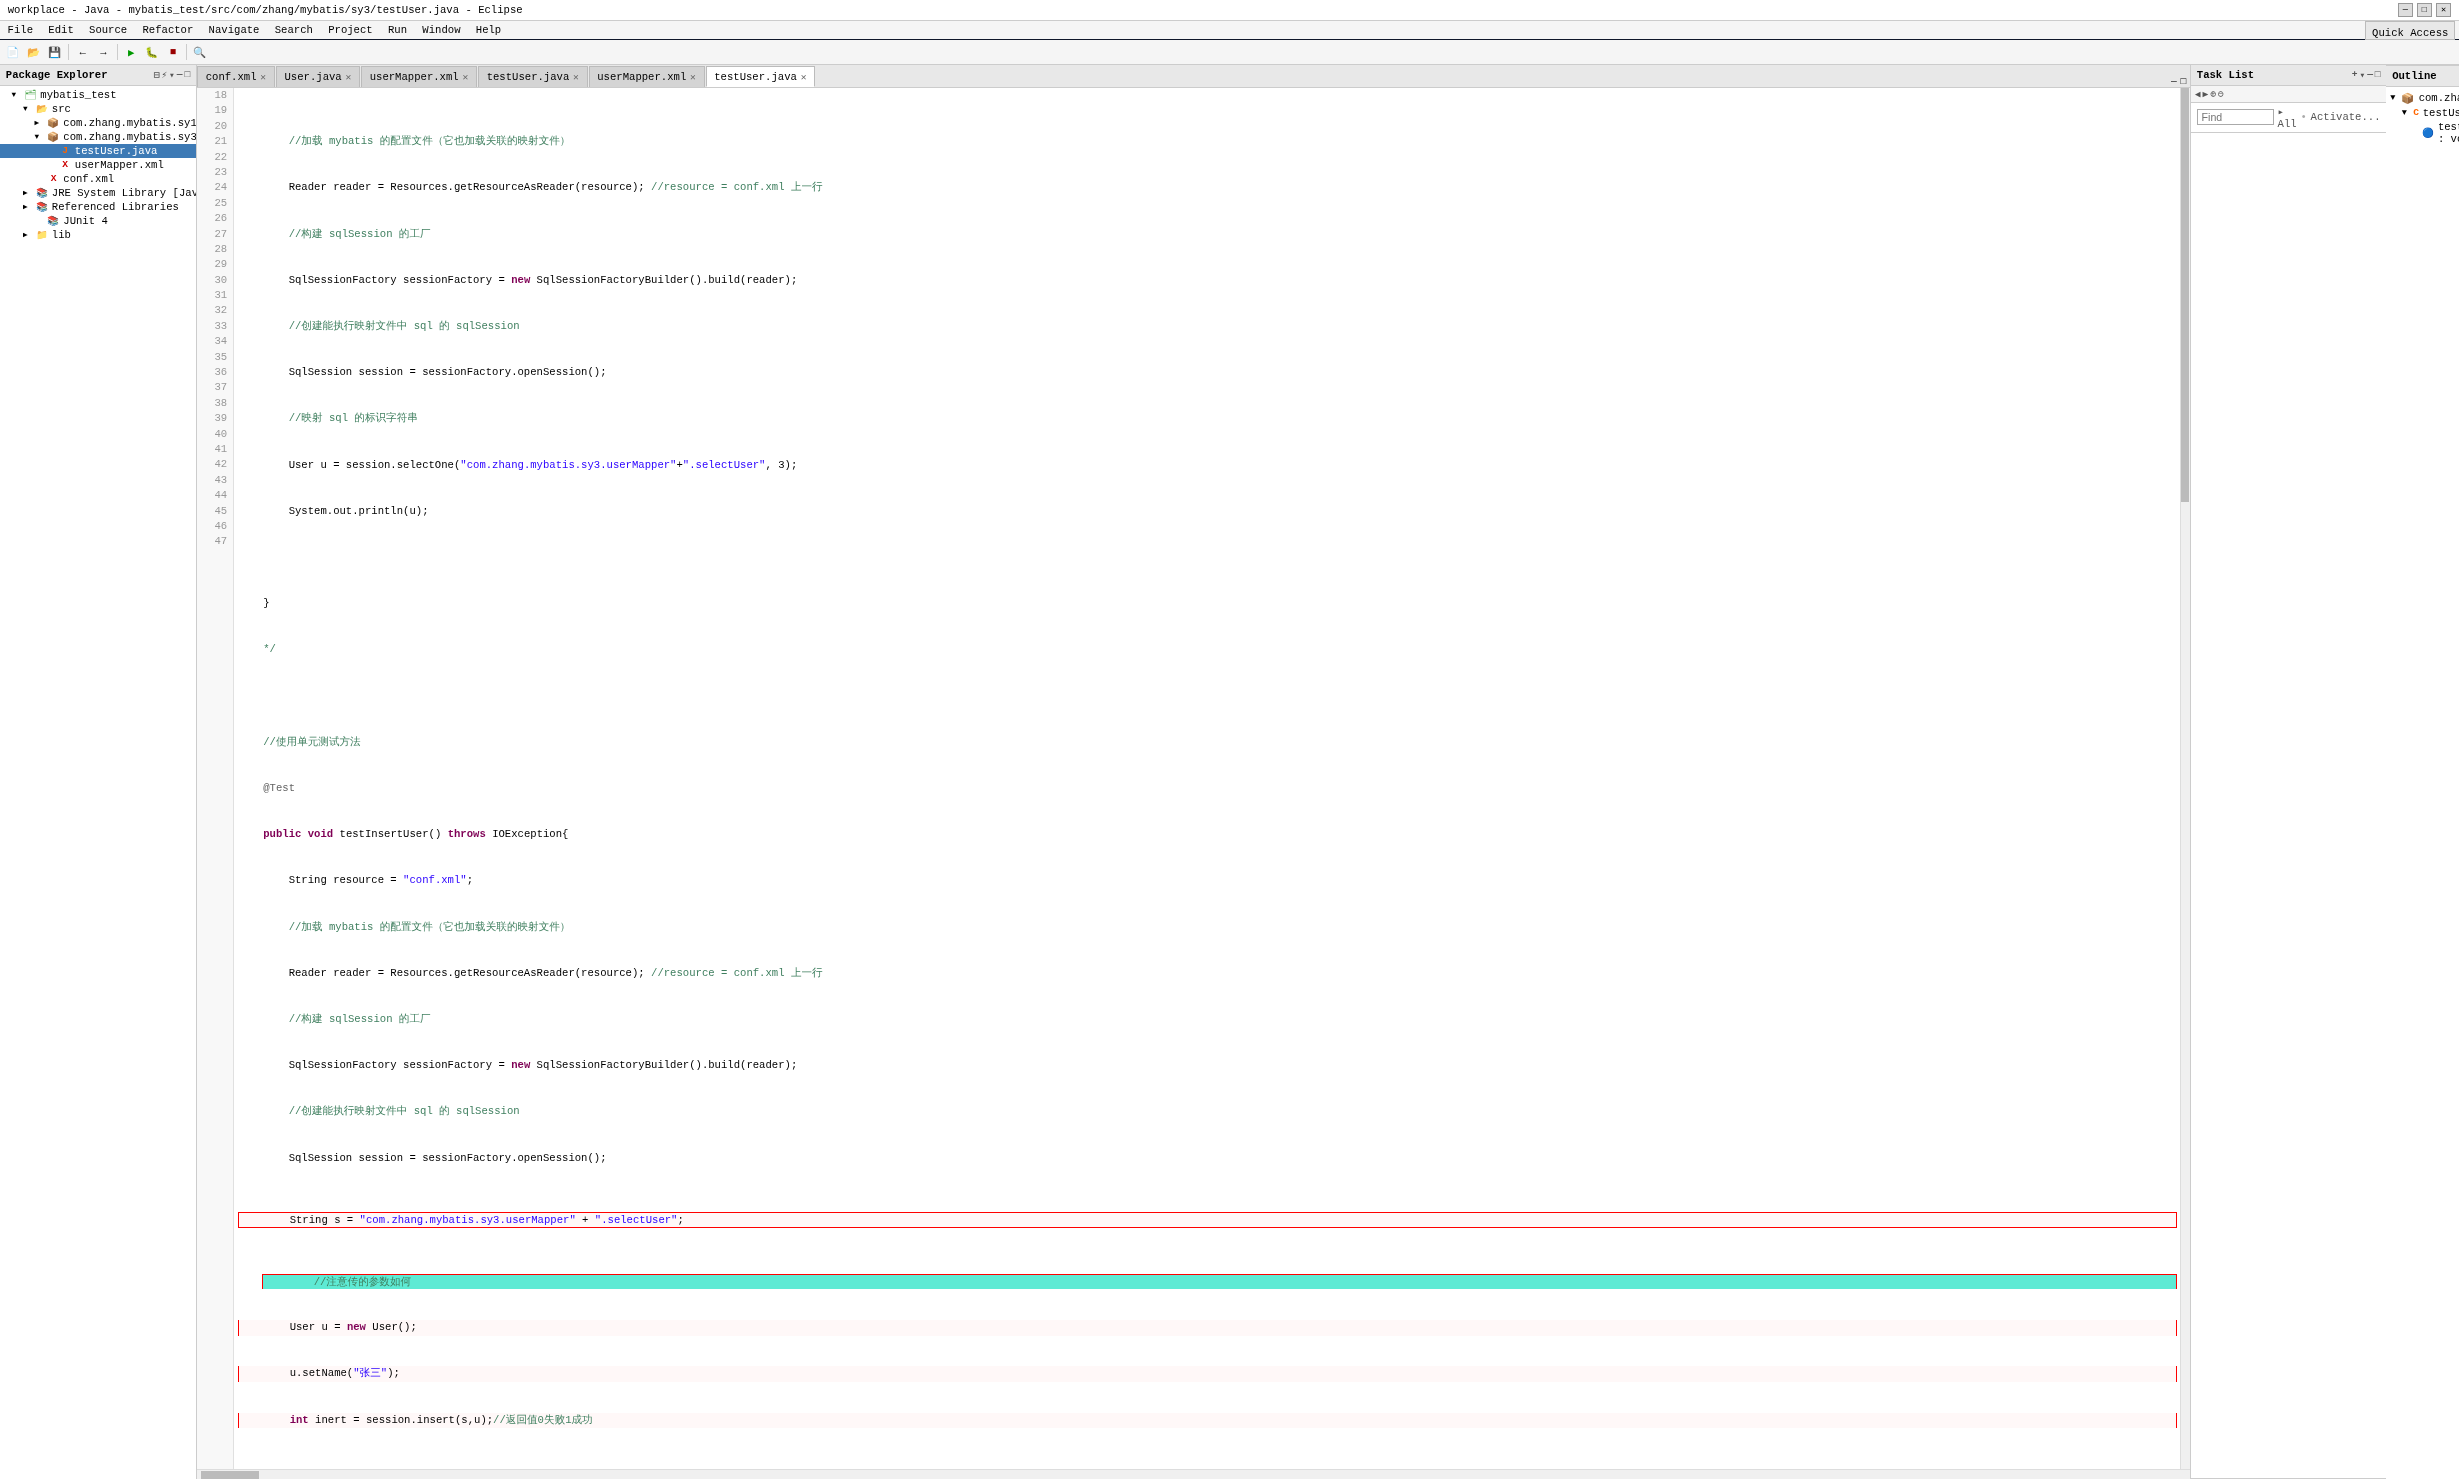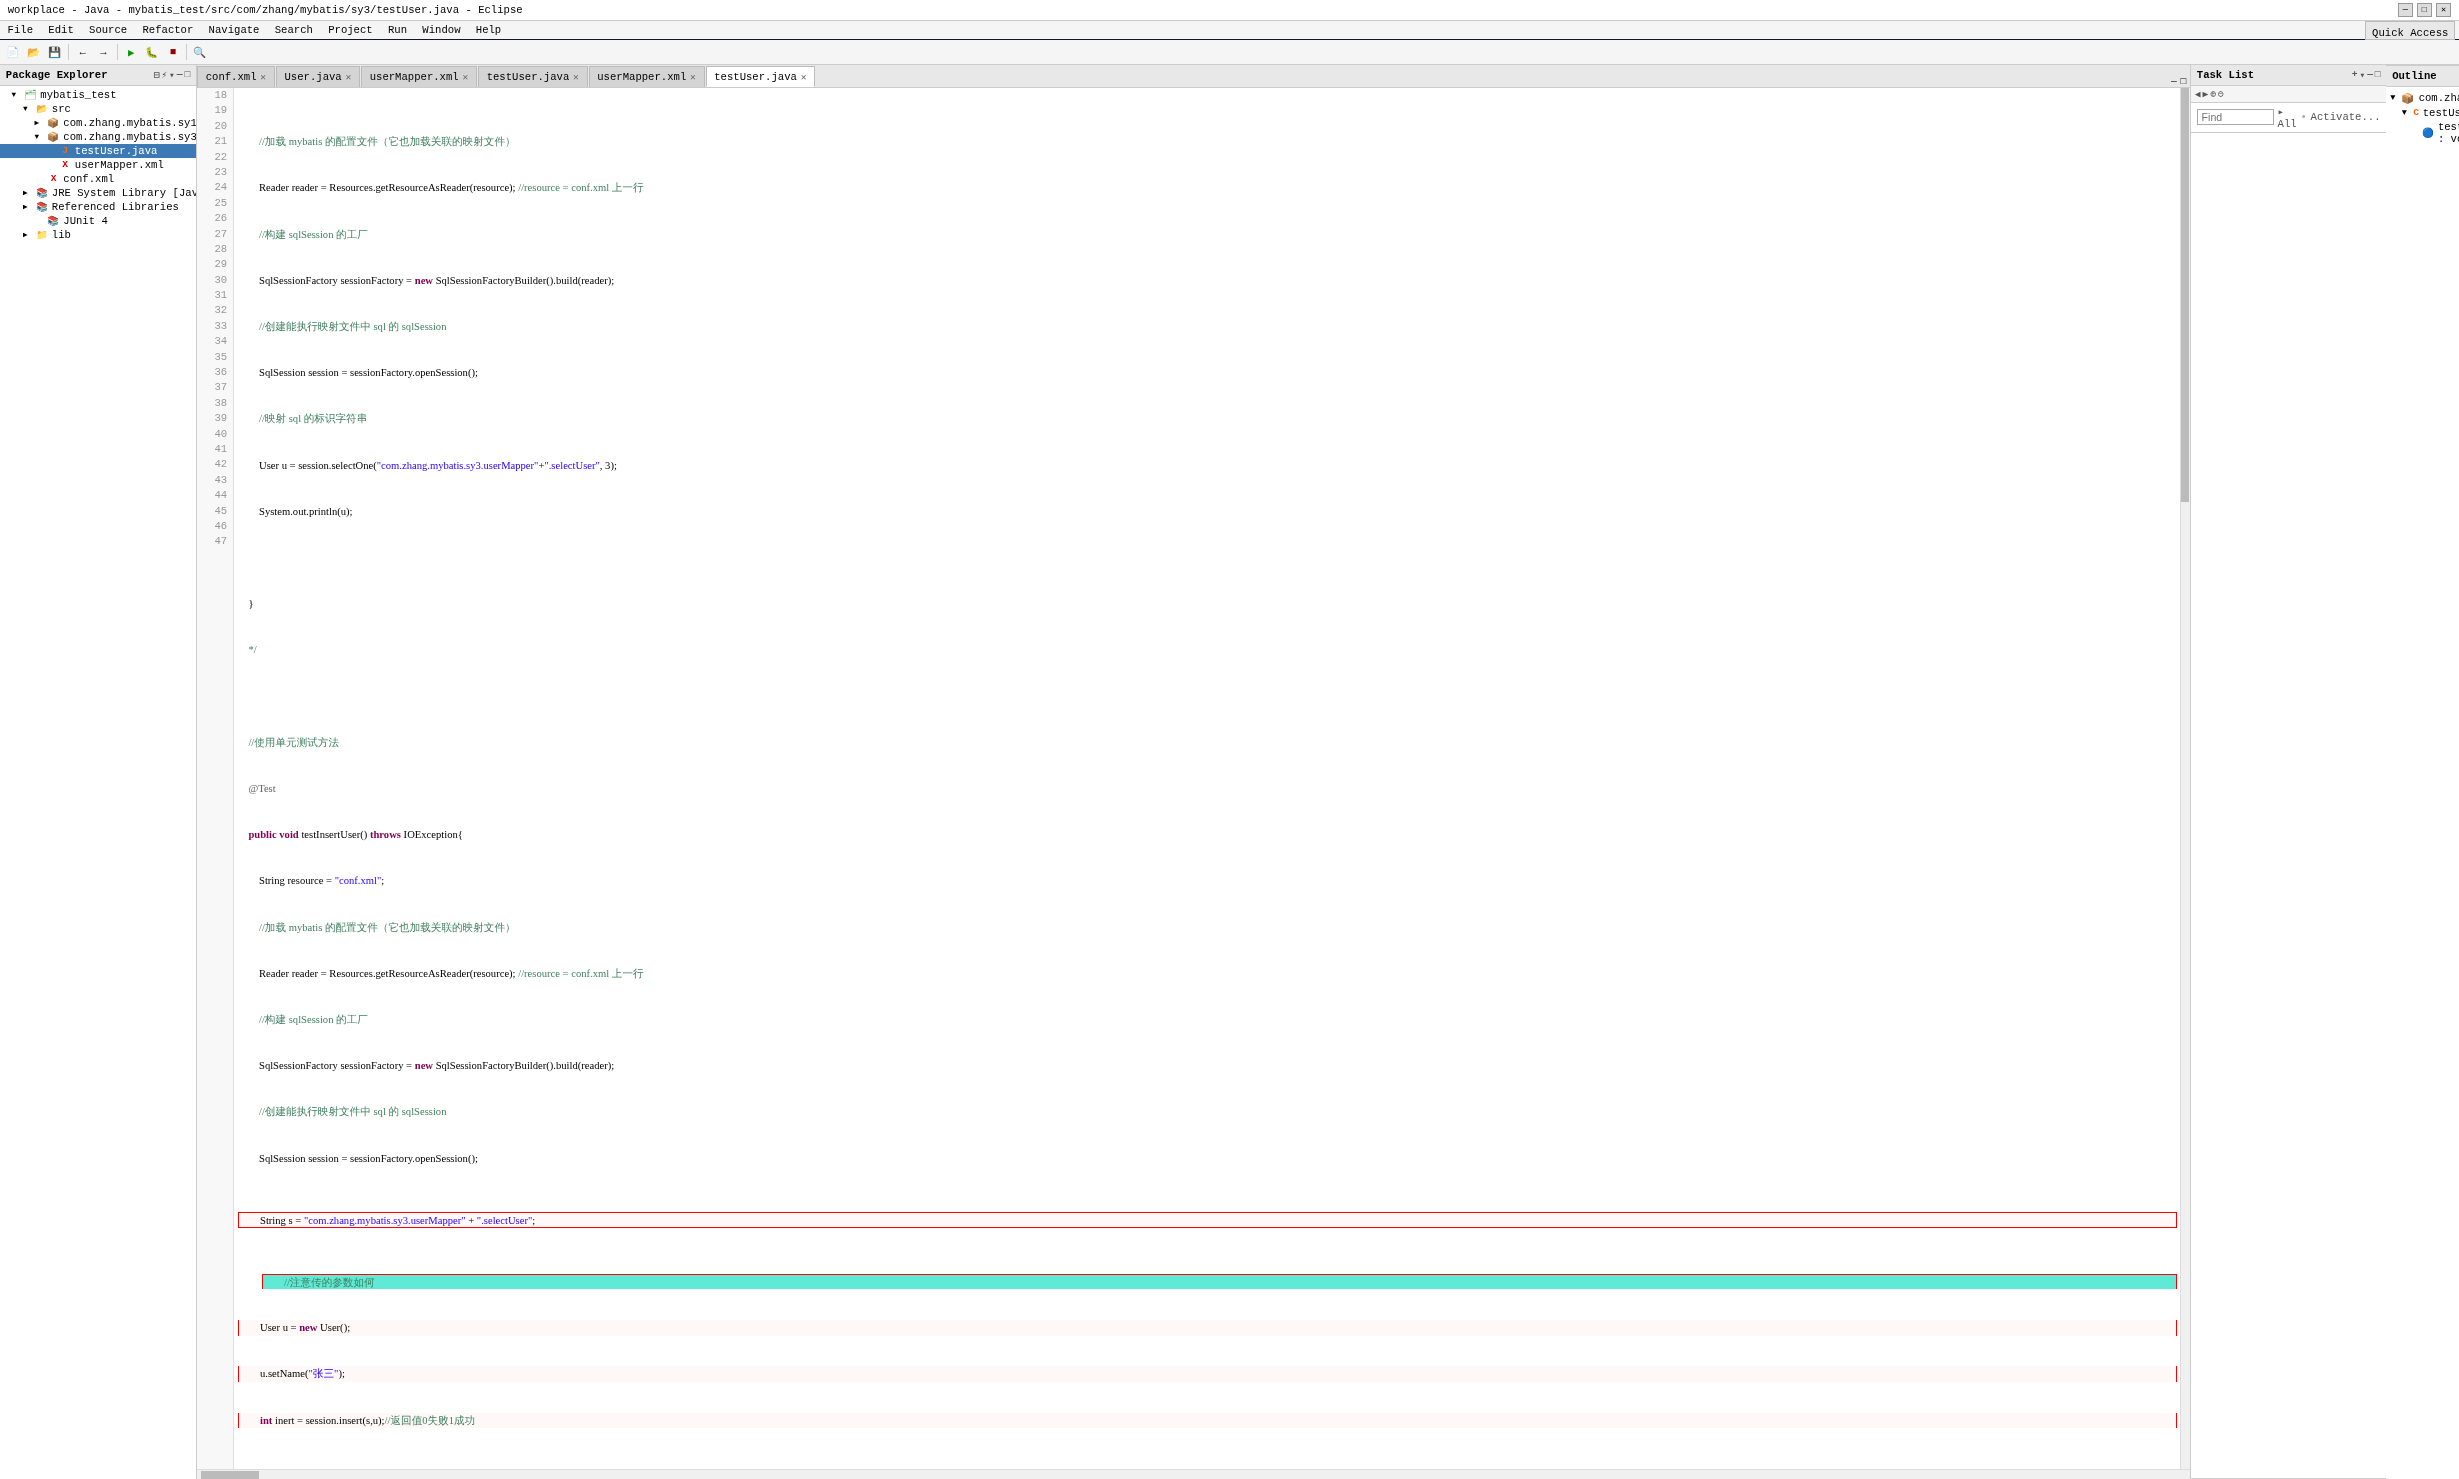--- a/index.html
+++ b/index.html
@@ -142,21 +142,20 @@
       font-size: 10.6px;
     }
     .code-content {
       flex: 1;
       overflow: auto;
       padding: 0 3.8px;
       font-size: 10.6px;
       line-height: 15.4px;
       white-space: pre;
       position: relative;
-      font-family: Liberation Serif, serif;
     }
     .code-line {
       height: 15.4px;
       line-height: 15.4px;
       display: block;
     }
 
     
     .kw { color: #7f0055; font-weight: bold; }
     .str { color: #2a00ff; }

